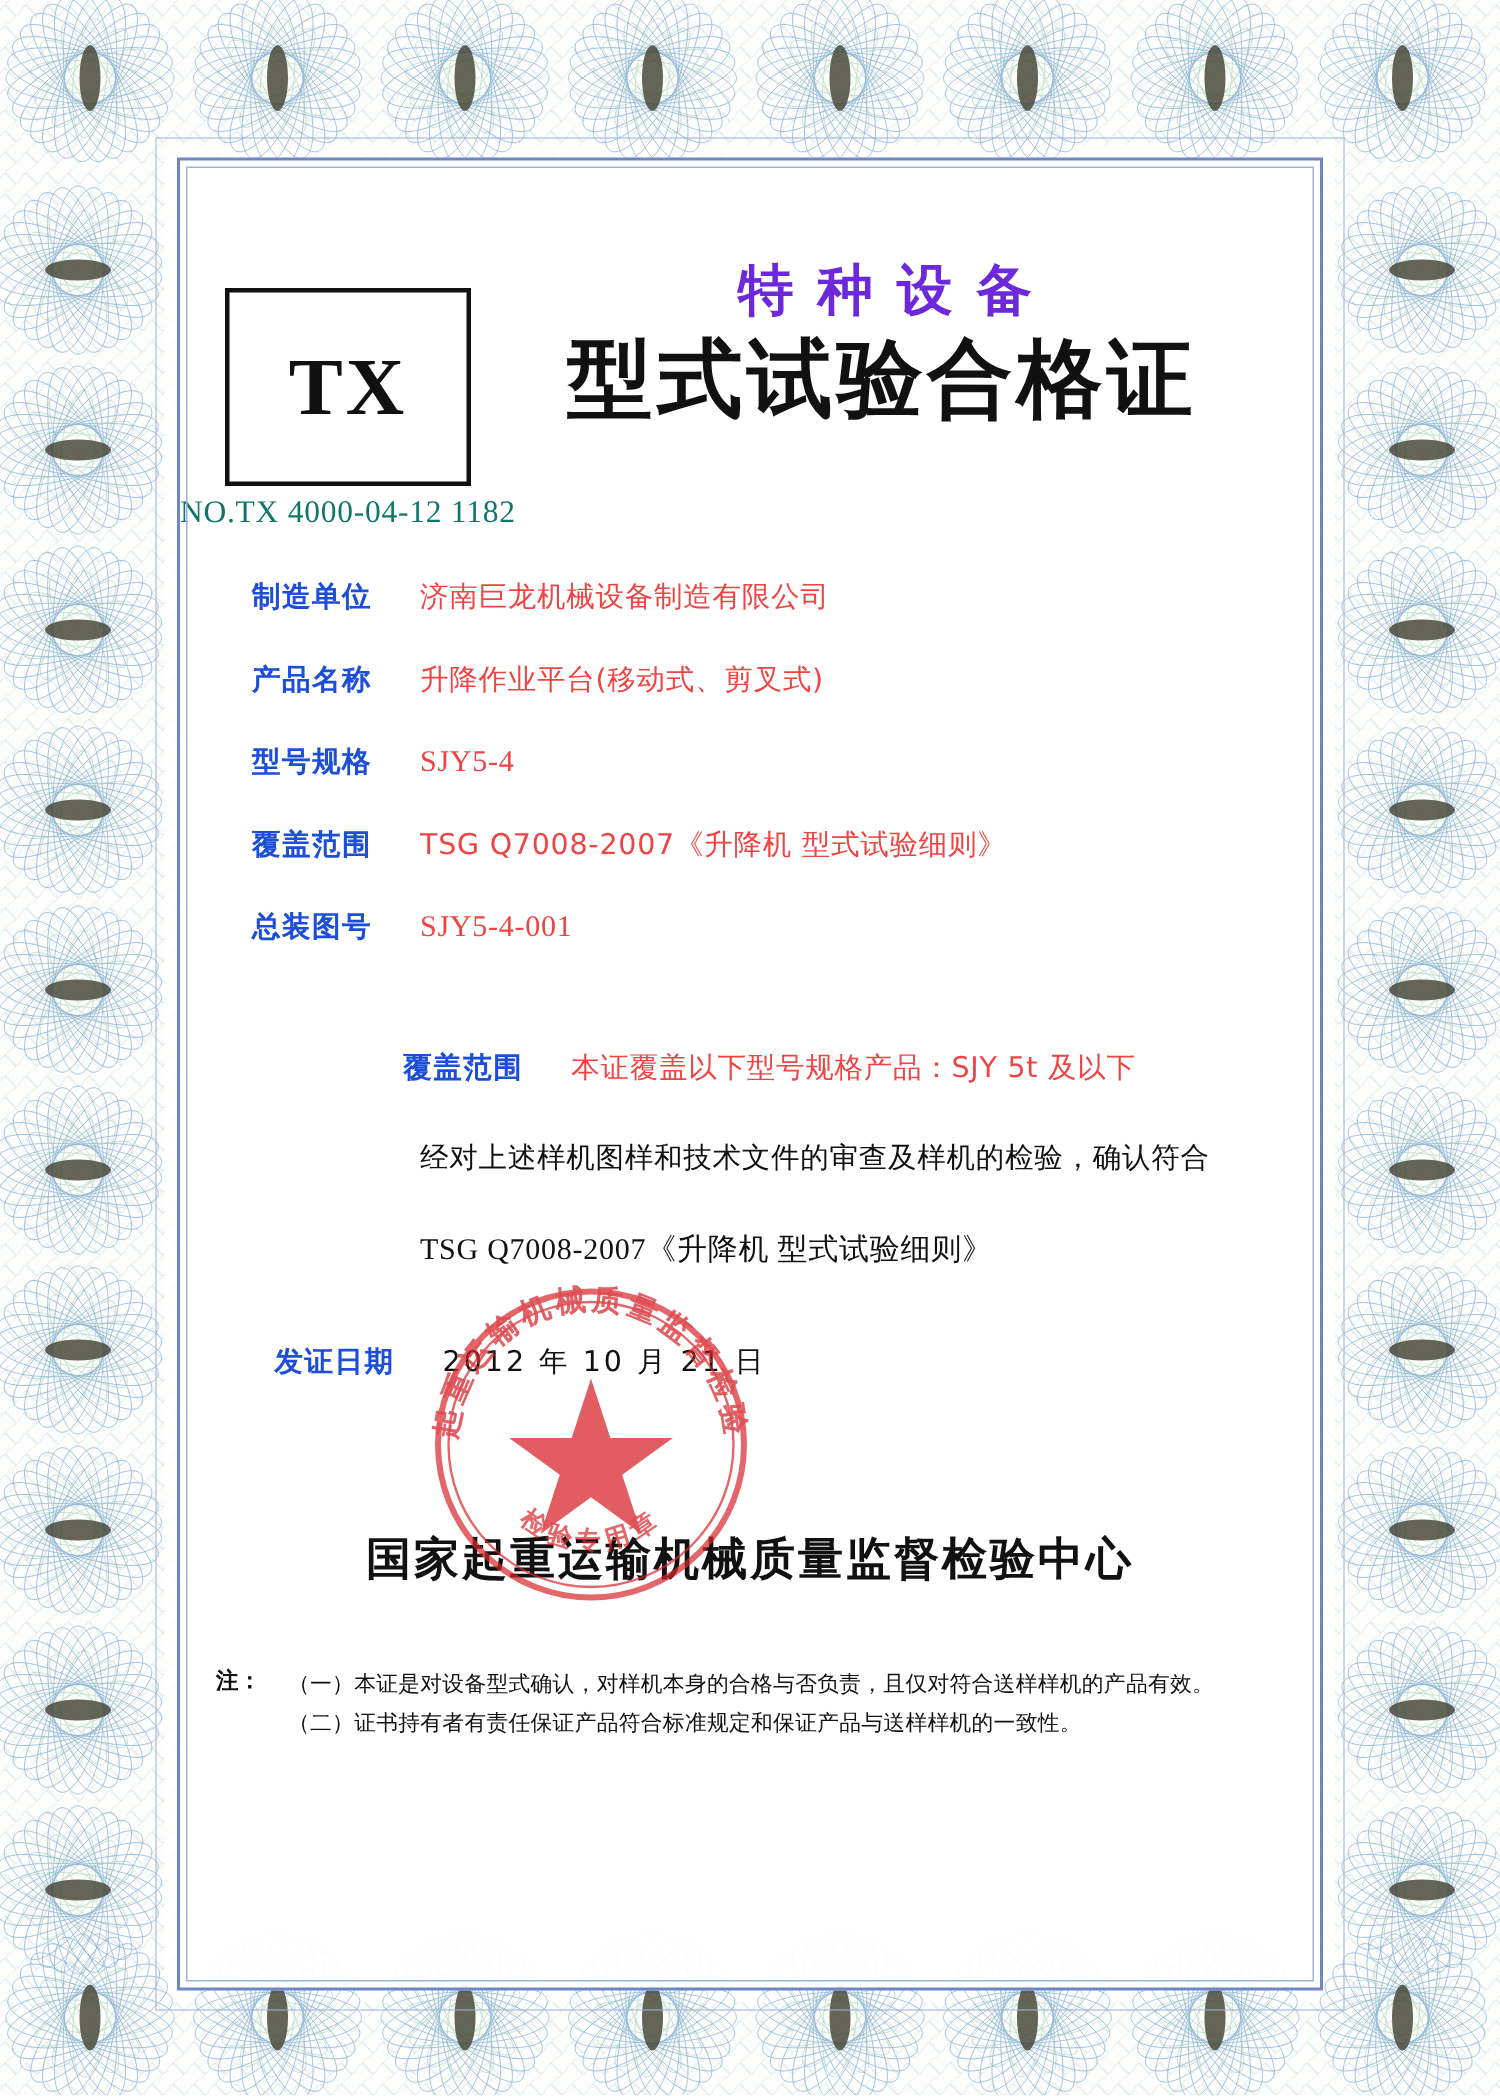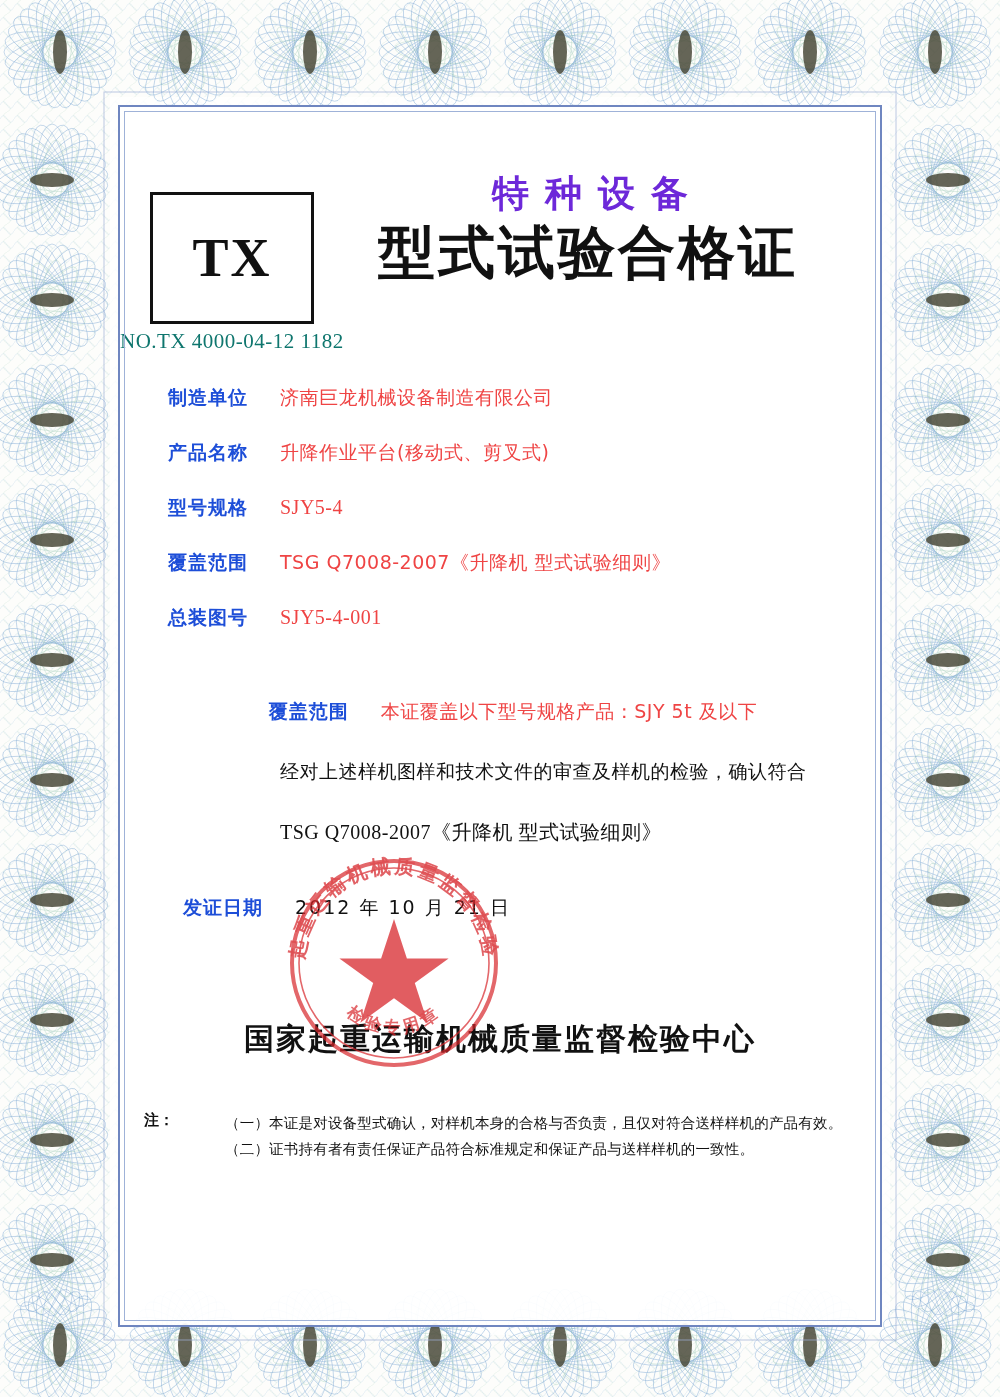--- a/index.html
+++ b/index.html
@@ -227,21 +227,20 @@
   }
   .notes-items {
     flex: 1;
   }
   .note-item {
     font-family: "DejaVu Sans", sans-serif;
     font-size: 14.5px;
     line-height: 26px;
     color: #111;
     letter-spacing: 0.2px;
-    margin-left: 33px;
   }
 </style>
 </head>
 <body>
 
 <div id="certificate-page">
 
   <div class="guilloche">
     <svg viewBox="0 0 1000 1397" xmlns="http://www.w3.org/2000/svg" aria-hidden="true">
       <defs>

